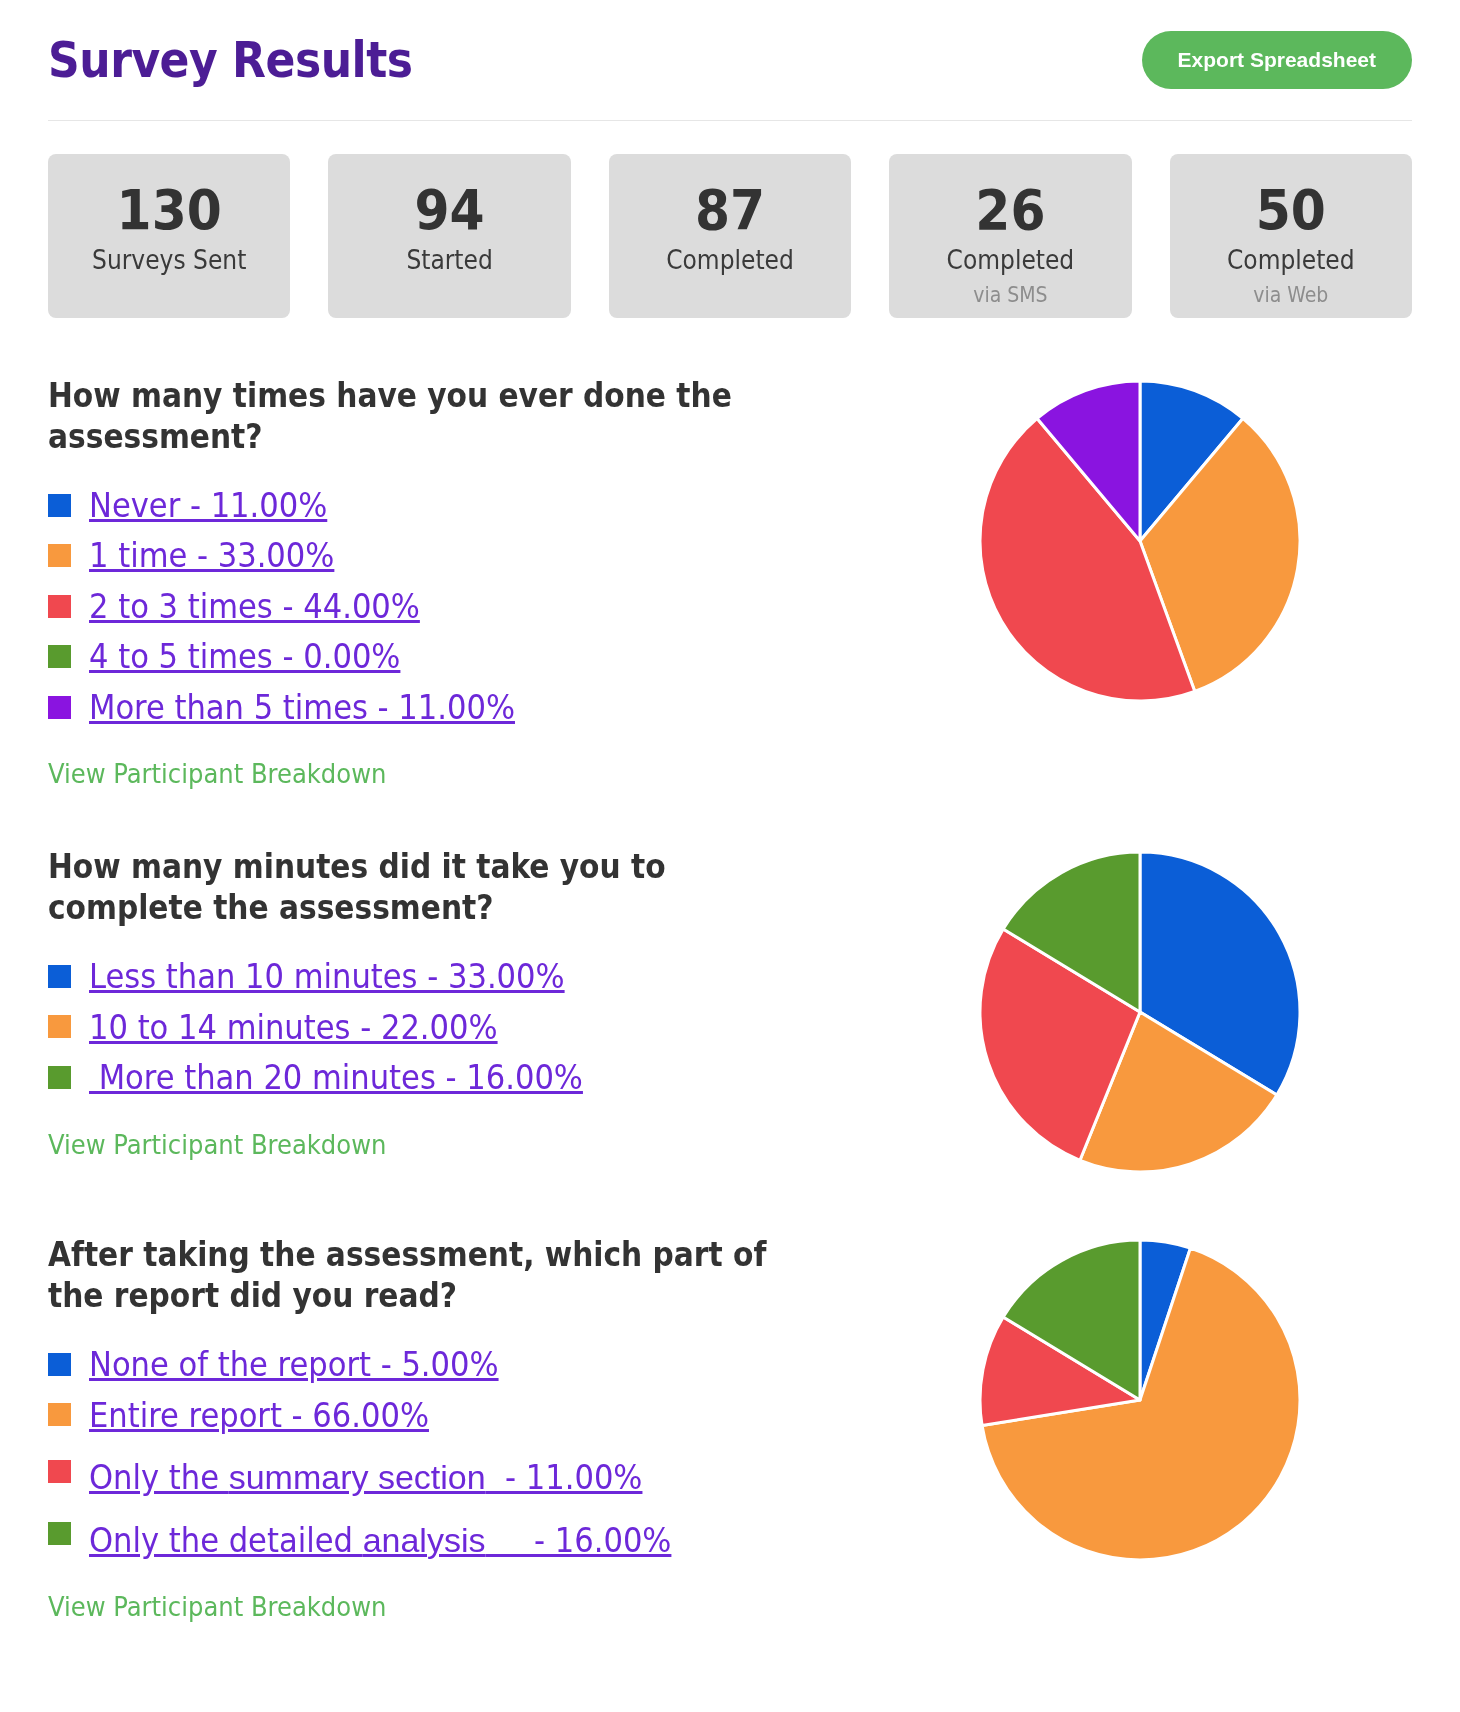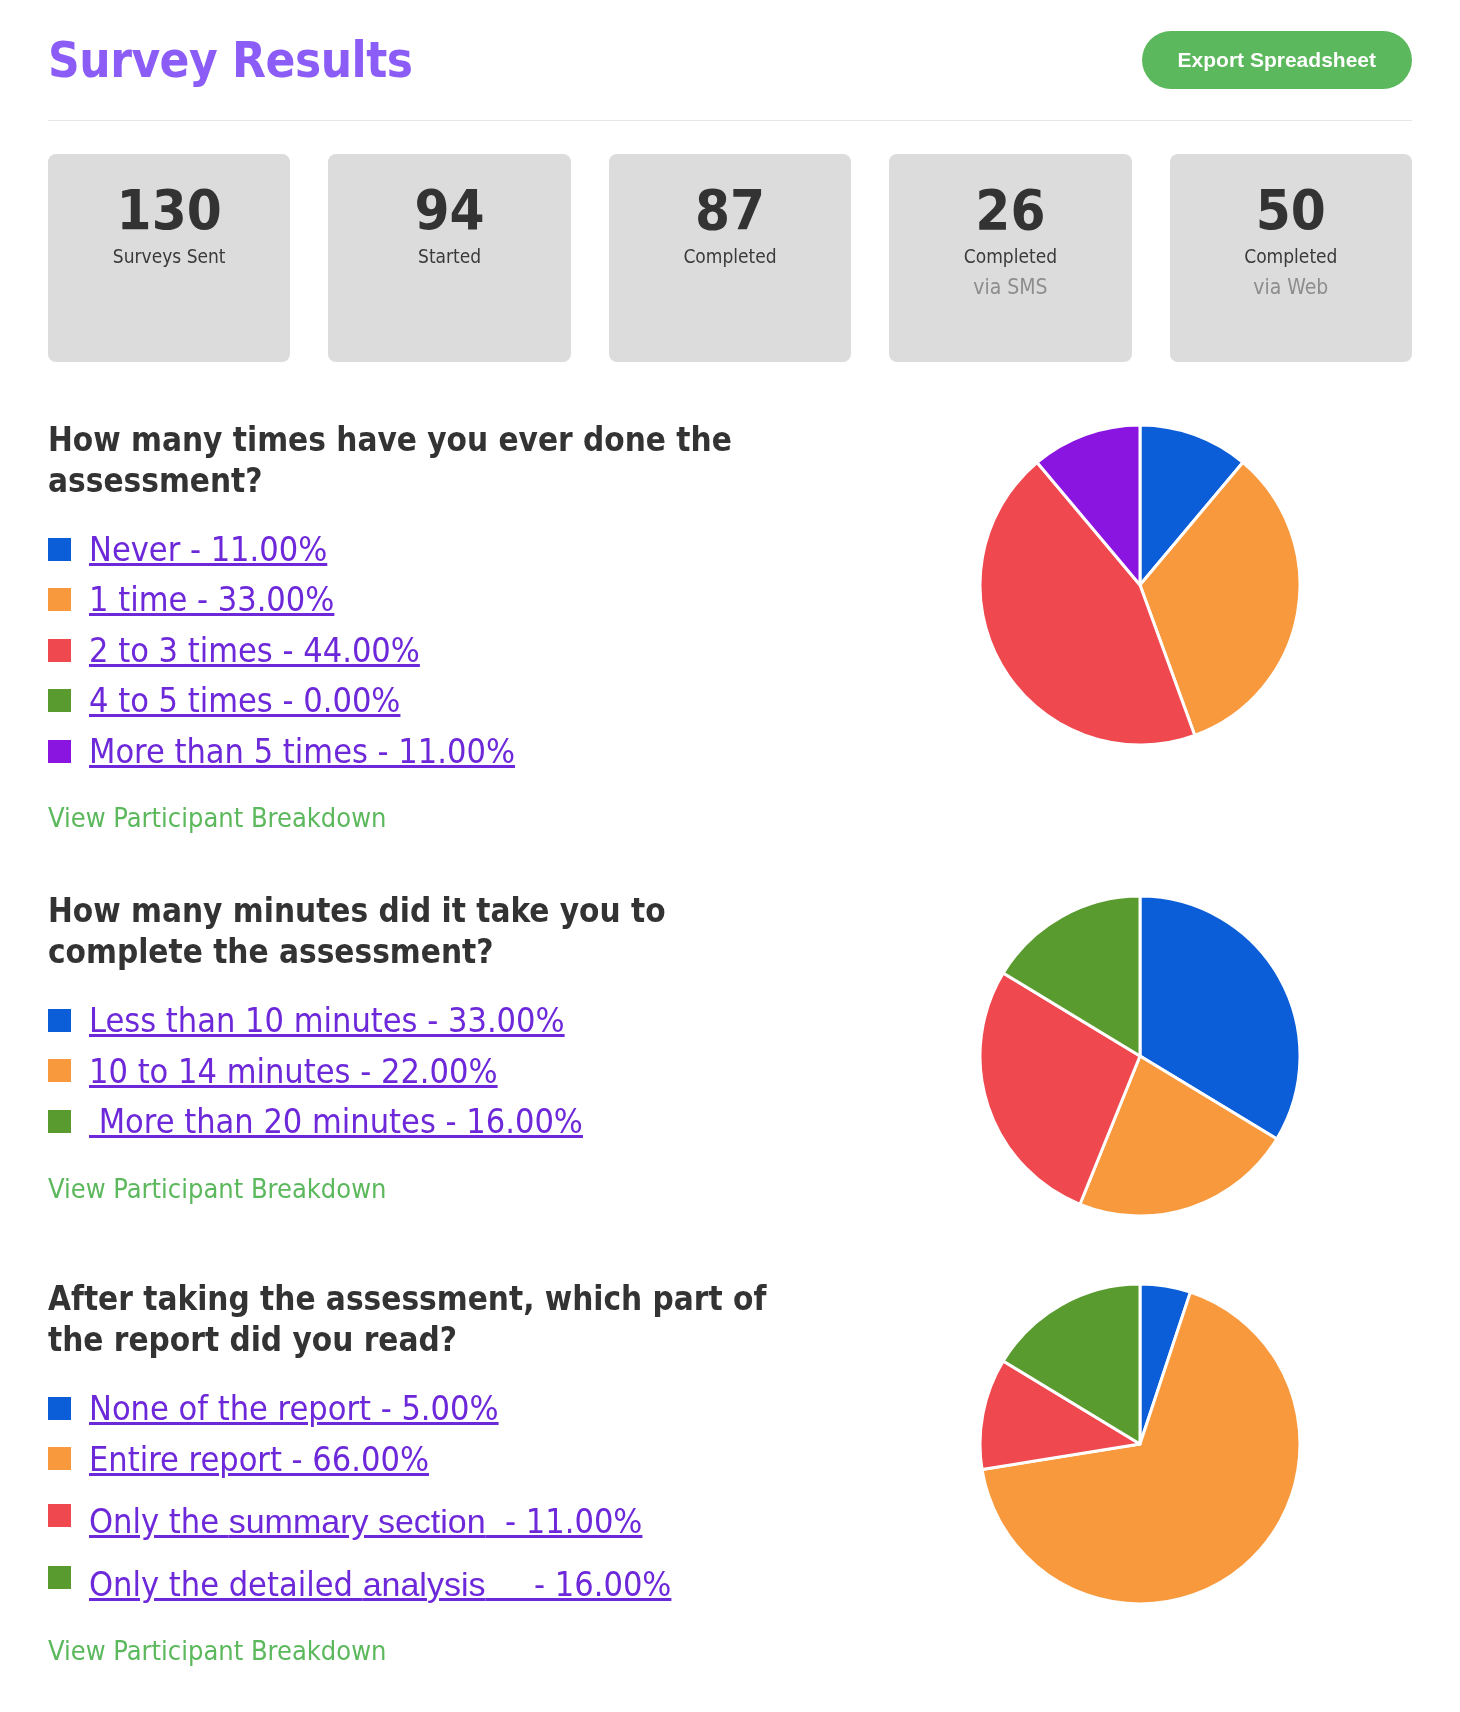--- a/index.html
+++ b/index.html
@@ -19,21 +19,21 @@
   .header {
     display: flex;
     align-items: center;
     justify-content: space-between;
     height: 120px;
   }
   .page-title {
     font-family: "DejaVu Sans Condensed", "Liberation Sans Narrow", "Liberation Sans", sans-serif;
     font-size: 49px;
     font-weight: bold;
-    color: #8b5cf6;
+    color: #4c1d95;
     letter-spacing: -0.5px;
     margin: 0;
     white-space: nowrap;
   }
   .export-btn {
     background: #5cb85c;
     color: #ffffff;
     border: none;
     border-radius: 40px;
     padding: 17px 36px;
@@ -52,34 +52,34 @@
   
   .stats-row {
     display: flex;
     gap: 38px;
     margin-top: 33px;
   }
   .stat-card {
     flex: 1;
     background: #dcdcdc;
     border-radius: 8px;
-    height: 208px;
+    height: 164px;
     padding-top: 28px;
     text-align: center;
   }
   .stat-number {
     font-family: "DejaVu Sans Condensed", "Liberation Sans Narrow", "Liberation Sans", sans-serif;
     font-size: 56px;
     font-weight: bold;
     color: #333333;
     line-height: 1.0;
   }
   .stat-label {
     font-family: "DejaVu Sans Condensed", "Liberation Sans Narrow", "Liberation Sans", sans-serif;
-    font-size: 19px;
+    font-size: 26px;
     color: #3a3a3a;
     margin-top: 8px;
     line-height: 1.1;
   }
   .stat-sub {
     font-family: "DejaVu Sans Condensed", "Liberation Sans Narrow", "Liberation Sans", sans-serif;
     font-size: 21px;
     color: #8d8d8d;
     margin-top: 8px;
   }

